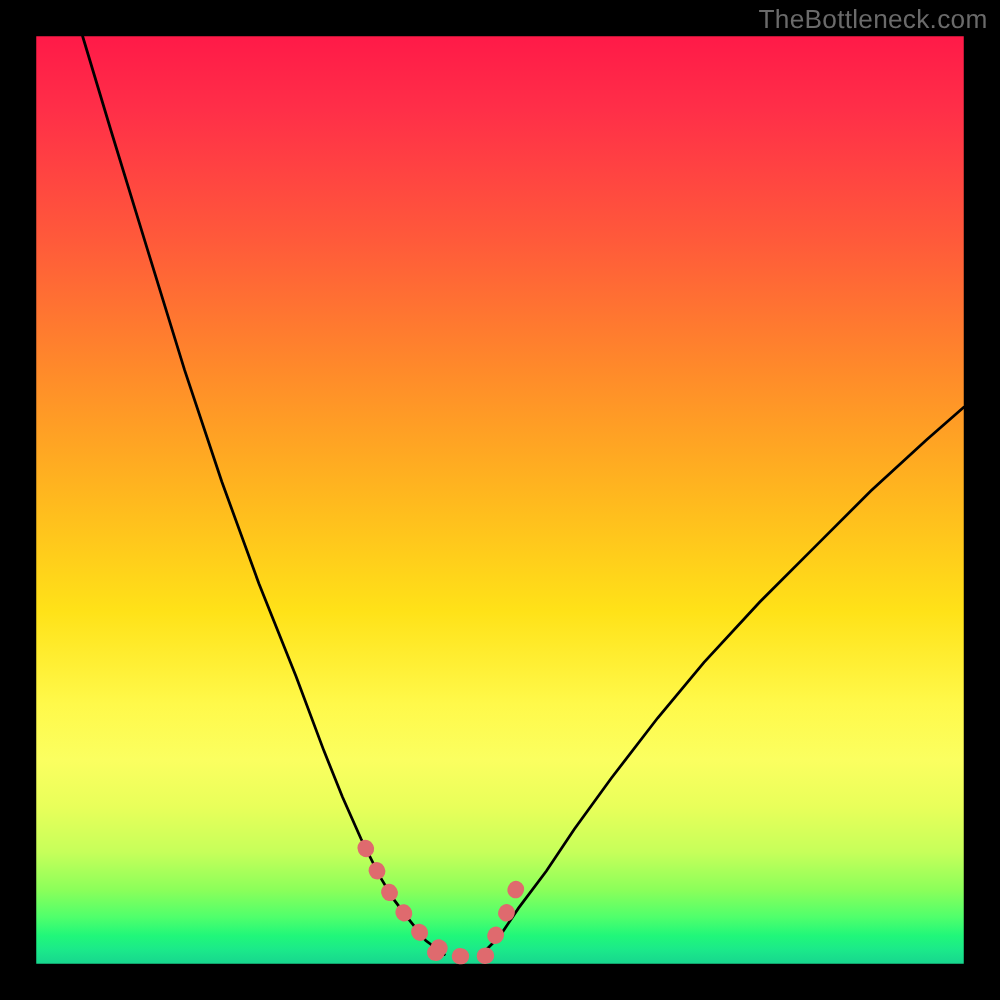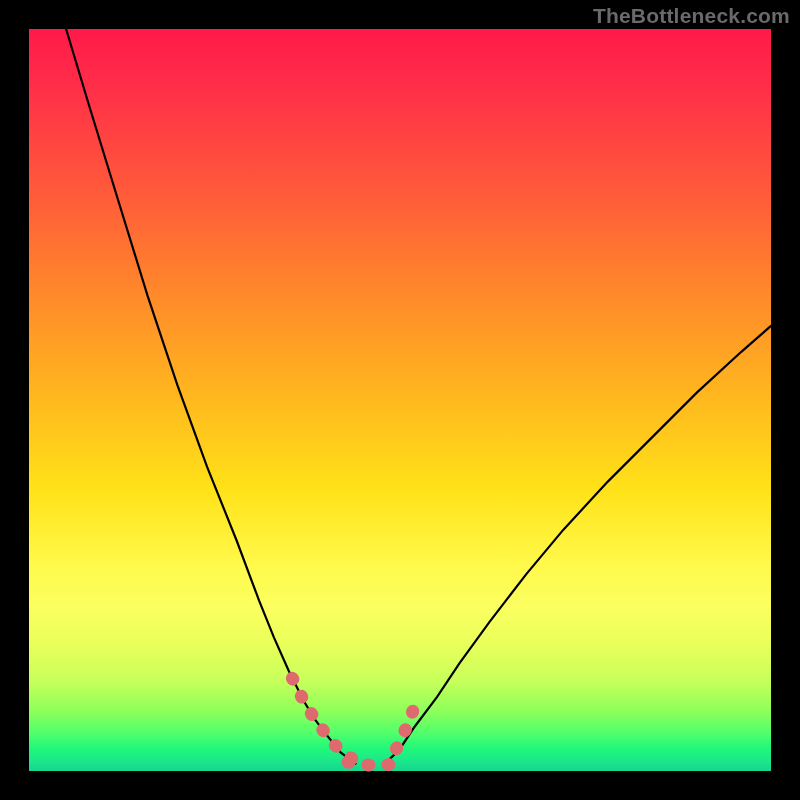--- a/index.html
+++ b/index.html
@@ -41,21 +41,21 @@
       #1be98a 98.5%,
       #17d68e 100%
     );
   }
   .watermark {
     position: absolute;
     top: 4px;
     right: 10px;
     color: #6a6a6a;
     font-size: 21px;
-    font-weight: 700;
+    font-weight: 400;
     letter-spacing: 0.2px;
     z-index: 10;
   }
   svg.curves {
     position: absolute;
     left: 0;
     top: 0;
     width: 742px;
     height: 742px;
     overflow: visible;

